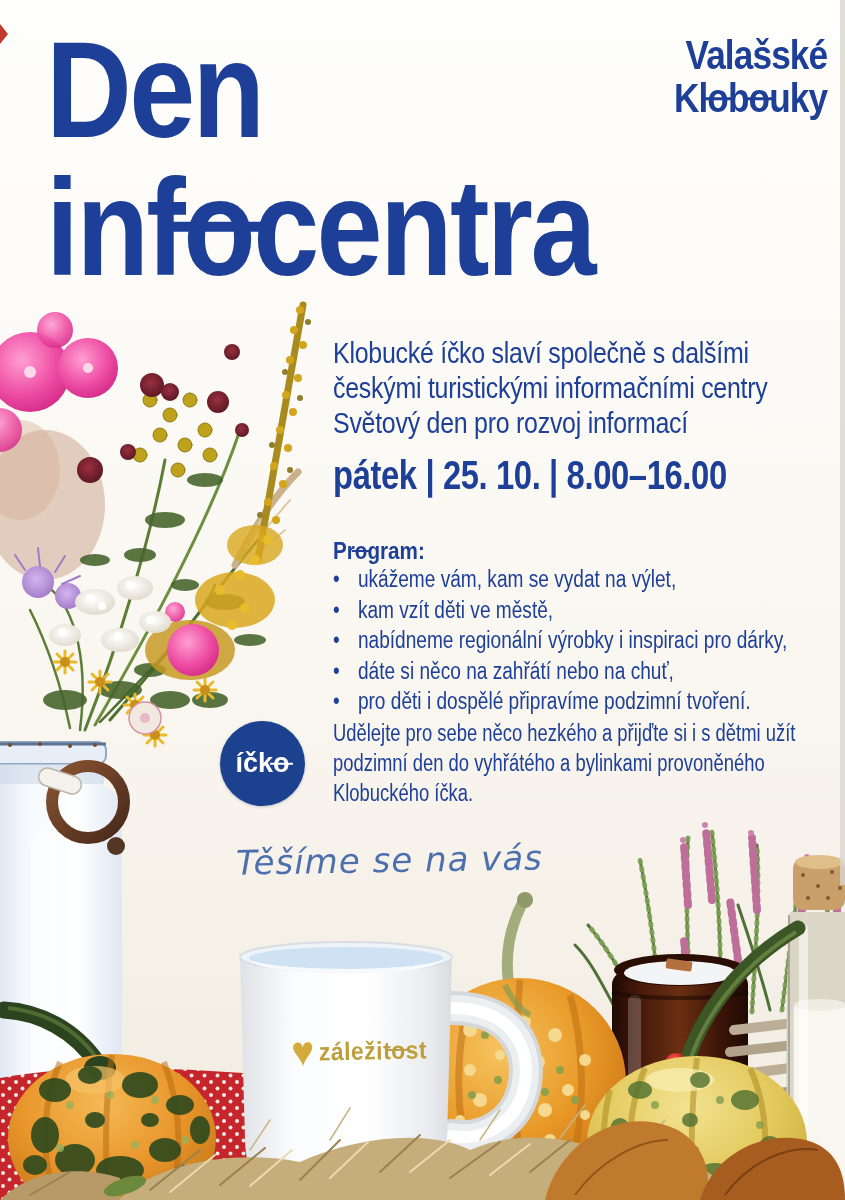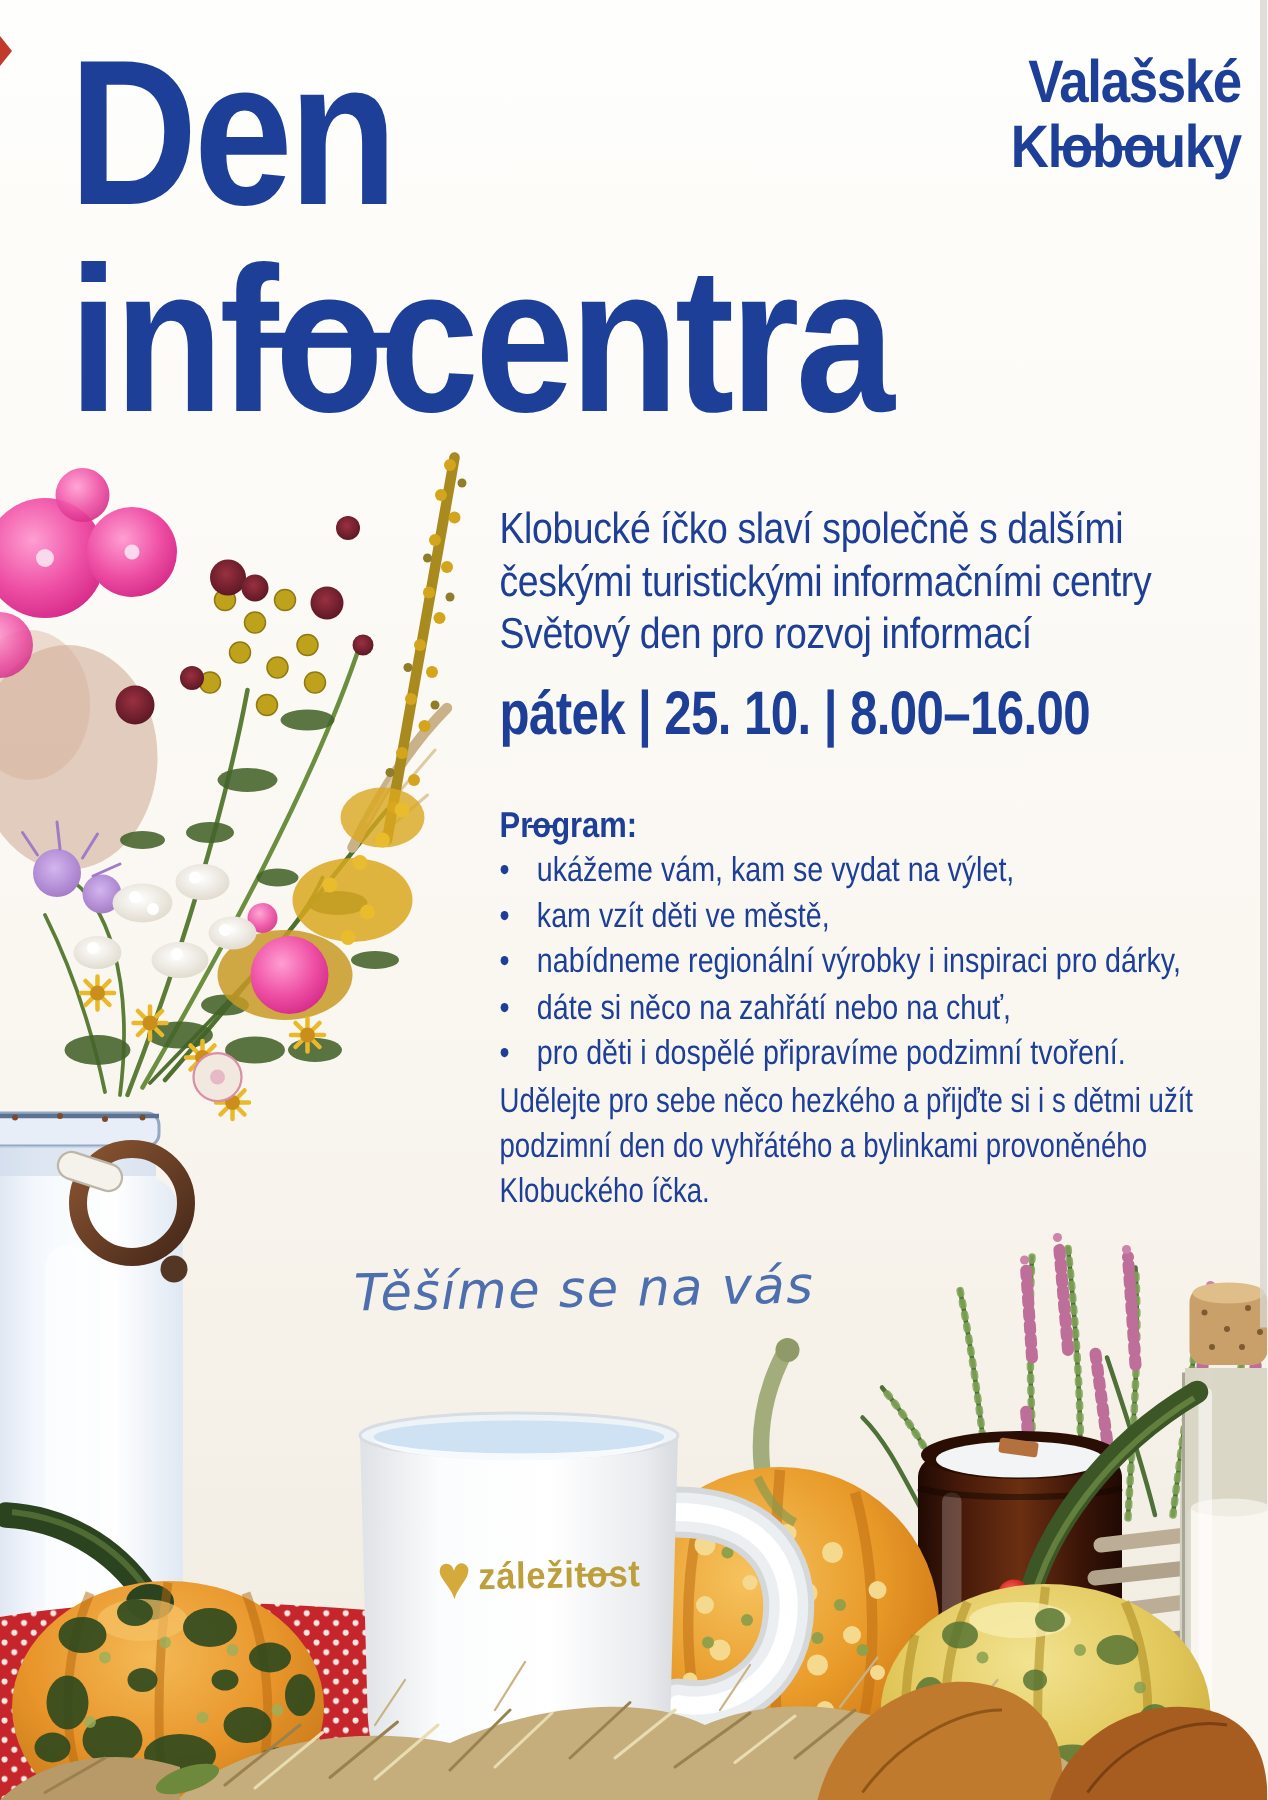--- a/index.html
+++ b/index.html
@@ -585,20 +585,24 @@
         <span>pro děti i dospělé připravíme podzimní tvoření.</span>
       </li>
   </ul>
 
   <div class="closing">
     <div>Udělejte pro sebe něco hezkého a přijďte si i s dětmi užít</div>
     <div>podzimní den do vyhřátého a bylinkami provoněného</div>
     <div>Klobuckého íčka.</div>
   </div>
 
+  <div class="badge">
+      <span>íčk</span>
+      <span class="so">o</span>
+    </div>
 
   <div class="script-note">Těšíme se na vás</div>
 
   <div class="mug-print">
     <span class="heart">♥</span>
     <span class="word"><span>záležit</span><span class="so">o</span><span>st</span></span>
   </div>
 
   <div class="corner-mark"></div>
   <div class="edge-strip"></div>

